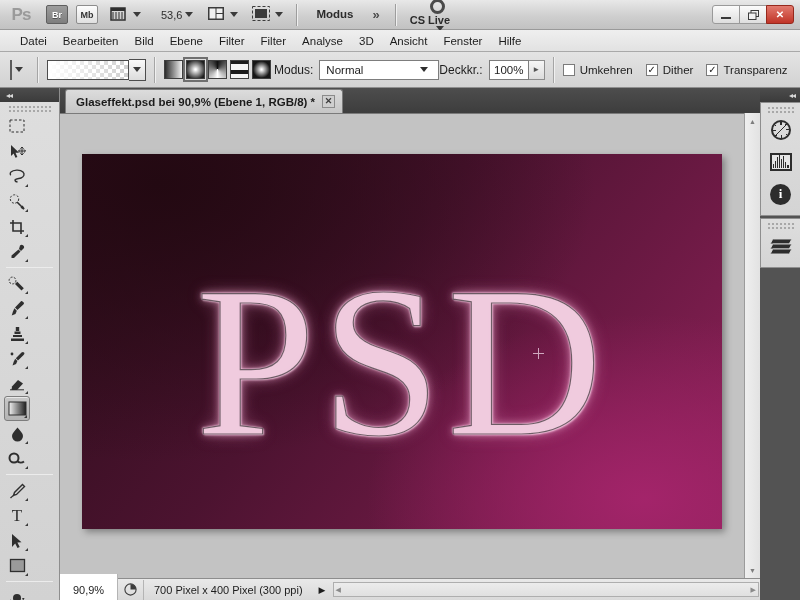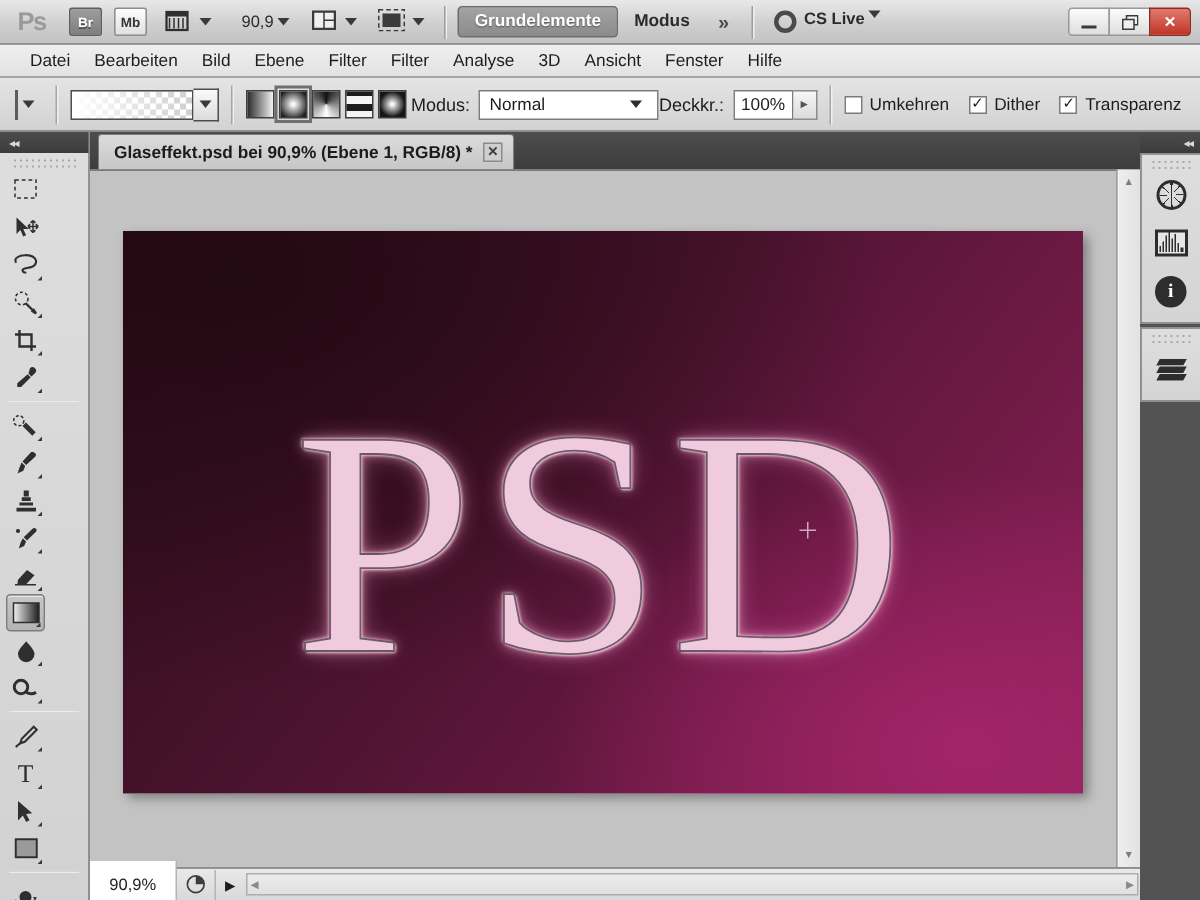--- a/index.html
+++ b/index.html
@@ -52,21 +52,21 @@
   .ws-tab {
     padding: 4px 11px 5px; font-size: 11.5px; font-weight: bold; color: #2b2b2b;
   }
   .ws-tab.active {
     background: linear-gradient(#a3a3a3, #8b8b8b);
     border: 1px solid #6d6d6d; border-radius: 3px;
     color: #fff; text-shadow: 0 1px 1px rgba(0,0,0,.45);
     padding: 3px 10px 4px;
   }
   .dbl-chev { font-size: 13px; color: #4b4b4b; padding: 0 8px; font-weight: bold; }
-  .cslive { display: flex; align-items: flex-start; margin-left: 6px; }
+  .cslive { display: flex; align-items: flex-end; margin-left: 6px; flex-direction: column; }
   .cs-ring {
     width: 15px; height: 15px; border-radius: 50%;
     border: 3px solid #4a4a4a; margin-right: 5px;
   }
   .cs-label { font-size: 11px; font-weight: bold; color: #2b2b2b; }
   .wincontrols { margin-left: auto; display: flex; align-items: center; padding-right: 6px; }
   .wc {
     width: 28px; height: 19px; border: 1px solid #9a9a9a;
     background: linear-gradient(#fbfbfb, #dedede);
     display: flex; align-items: center; justify-content: center;
@@ -372,21 +372,21 @@
 
     <div class="tb-iconbox">
       <svg width="18" height="16" viewBox="0 0 18 16">
           <rect x="1" y="2" width="14" height="12" fill="none" stroke="#2f2f2f" stroke-width="1.5"></rect>
           <rect x="1" y="2" width="14" height="3" fill="#2f2f2f"></rect>
           <path d="M3 6v7M6 6v7M9 6v7M12 6v7" stroke="#2f2f2f" stroke-width="1"></path>
         </svg>
     </div>
     <div class="caret"></div>
 
-    <div class="zoomval">90,9</div>
+    <div class="zoomval">53,6</div>
     <div class="caret"></div>
 
     <div class="tb-iconbox">
       <svg width="18" height="15" viewBox="0 0 18 15">
           <rect x="1" y="1" width="16" height="13" fill="#3b3b3b"></rect>
           <rect x="2.5" y="2.5" width="6" height="10" fill="#f0f0f0"></rect>
           <rect x="9.5" y="2.5" width="6" height="4.5" fill="#f0f0f0"></rect>
           <rect x="9.5" y="8" width="6" height="4.5" fill="#f0f0f0"></rect>
         </svg>
     </div>
@@ -395,21 +395,20 @@
     <div class="tb-iconbox">
       <svg width="18" height="15" viewBox="0 0 18 15">
           <rect x="0.5" y="0.5" width="17" height="14" fill="none" stroke="#3b3b3b" stroke-dasharray="3 2"></rect>
           <rect x="3" y="3" width="12" height="9" fill="#3b3b3b"></rect>
         </svg>
     </div>
     <div class="caret"></div>
 
     <div class="tb-sep"></div>
 
-    <div class="ws-tab active">Grundelemente</div>
     <div class="ws-tab">Modus</div>
     <div class="dbl-chev">»</div>
 
     <div class="tb-sep"></div>
 
     <div class="cslive">
       <div class="cs-ring"></div>
       <span class="cs-label">CS Live</span>
       <div class="caret"></div>
     </div>
@@ -681,20 +680,21 @@
   </div>
 
   <div id="statusbar">
     <div class="sb-zoom">90,9%</div>
     <div class="sb-icon">
       <svg width="13" height="13" viewBox="0 0 13 13">
           <circle cx="6.5" cy="6.5" r="5.6" fill="none" stroke="#3c3c3c" stroke-width="1.1"></circle>
           <path d="M6.5 6.5V1a5.5 5.5 0 015.5 5.5z" fill="#3c3c3c"></path>
         </svg>
     </div>
+    <div class="sb-text">700 Pixel x 400 Pixel (300 ppi)</div>
     <div class="sb-arrow">▶</div>
     <div class="hscroll">
       <span>◀</span>
       <span>▶</span>
     </div>
   </div>
 
   <div id="rightdock">
     <div class="rd-collapse">◂◂</div>
 

